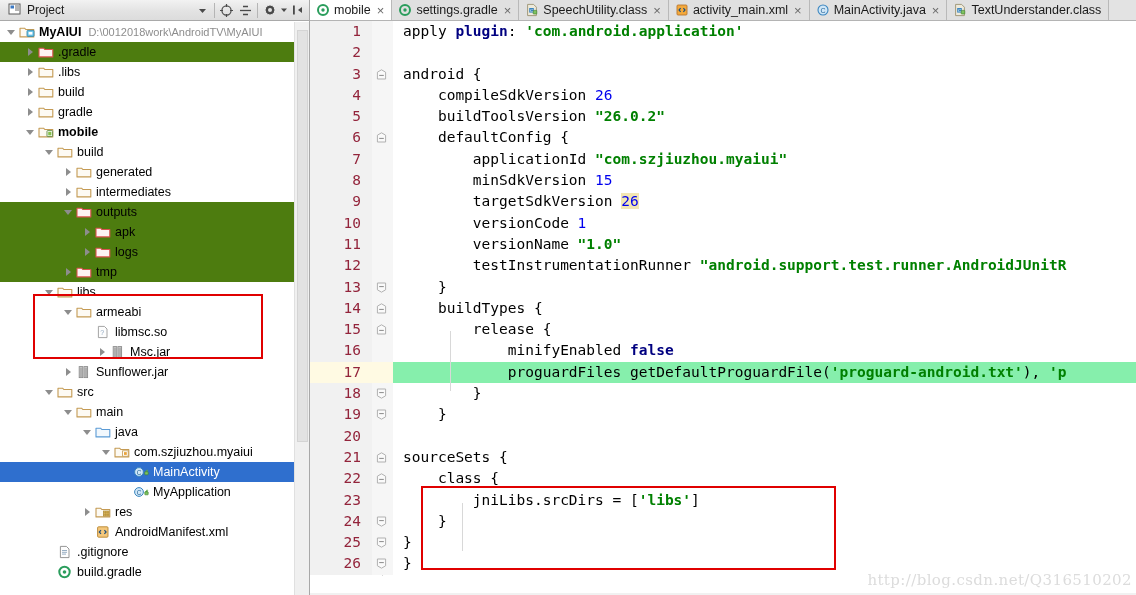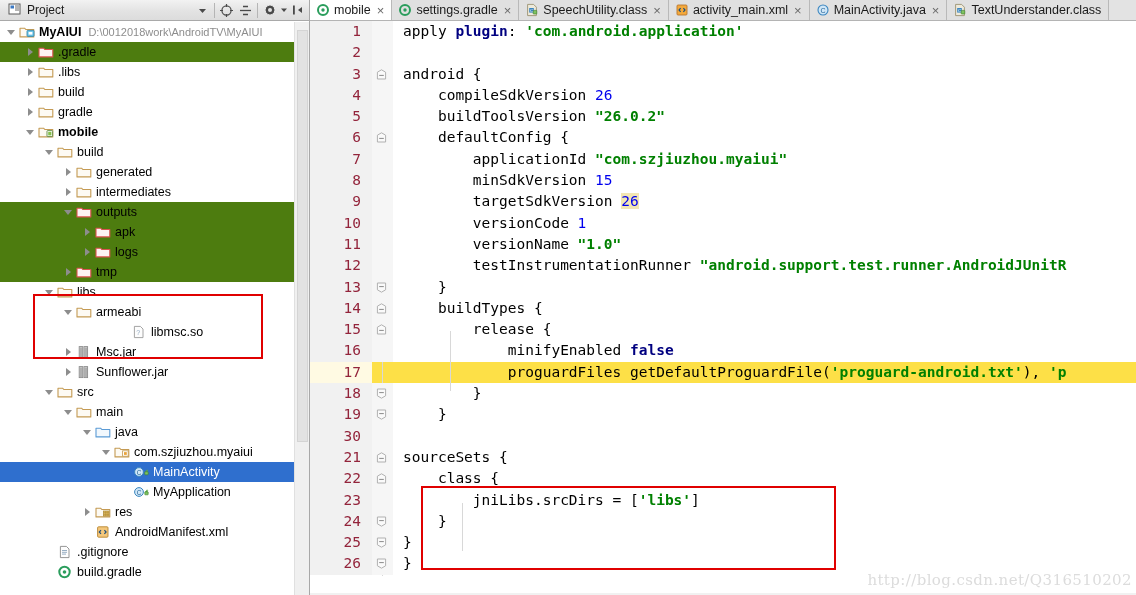--- a/index.html
+++ b/index.html
@@ -127,21 +127,21 @@
     font-family: "DejaVu Sans Mono", "Liberation Mono", monospace;
     font-size: 14.5px;
     overflow: hidden;
   }
   .cline {
     position: relative;
     height: 21.3px; line-height: 21.3px;
     white-space: pre;
     display: flex;
   }
-  .cline.cur { background: #fde047; align-items: center; }
+  .cline.cur { background: #86efac; }
   .gutter {
     width: 62px; min-width: 62px;
     text-align: right;
     padding-right: 11px;
     color: #93243b;
     background: #f1f1f1;
     font-size: 14.5px;
     position: relative;
     z-index: 2;
   }
@@ -414,33 +414,33 @@
           <span class="arrow down">
             <i></i>
           </span>
           <span class="ico">
             <svg width="16" height="14" viewBox="0 0 16 14">
               <path d="M1 3.2 h4.6 l1.2 1.3 h8.0 v7.4 h-13.8 z" fill="#fdfaf3" stroke="#c49a53" stroke-width="1.1" stroke-linejoin="round"></path>
             </svg>
           </span>
           <span class="lbl">armeabi</span>
         </div>
-        <div class="row" style="padding-left: 116px;">
+        <div class="row" style="padding-left: 80px;">
           <span class="arrow none">
             <i></i>
           </span>
           <span class="ico">
             <svg width="16" height="14" viewBox="0 0 16 14">
               <path d="M3.4 1.4 h6 l2.6 2.6 v8.6 h-8.6 z" fill="#fdfdfd" stroke="#9a9a9a" stroke-width="0.9"></path>
               <text x="7.3" y="9.6" font-size="7" fill="#8fa8c0" text-anchor="middle" font-family="sans-serif">?</text>
             </svg>
           </span>
           <span class="lbl">libmsc.so</span>
         </div>
-        <div class="row" style="padding-left: 61px;">
+        <div class="row" style="padding-left: 95px;">
           <span class="arrow right">
             <i></i>
           </span>
           <span class="ico">
             <svg width="16" height="14" viewBox="0 0 16 14">
               <rect x="3.2" y="1.6" width="3.6" height="11" fill="#efefef" stroke="#8a8a8a" stroke-width="0.9"></rect>
               <path d="M4.2 2.4 v9.6 M5.1 2.4 v9.6 M6 2.4 v9.6" stroke="#8a8a8a" stroke-width="0.7"></path>
               <rect x="8" y="1.6" width="3.6" height="11" fill="#efefef" stroke="#8a8a8a" stroke-width="0.9"></rect>
               <path d="M9 2.4 v9.6 M9.9 2.4 v9.6 M10.8 2.4 v9.6" stroke="#8a8a8a" stroke-width="0.7"></path>
             </svg>
@@ -697,21 +697,21 @@
         <div class="cline"><div class="gutter">16</div><div class="foldcol"></div><div class="ctext"><span class="pln">            minifyEnabled </span><span class="kw">false</span></div></div>
         <div class="cline cur"><div class="gutter">17</div><div class="foldcol"></div><div class="ctext"><span class="pln">            proguardFiles getDefaultProguardFile(</span><span class="str">'proguard-android.txt'</span><span class="pln">), </span><span class="str">'p</span></div></div>
         <div class="cline"><div class="gutter">18</div><div class="foldcol"><svg class="fold" viewBox="0 0 11 11">
               <path d="M5.5 10.2 L1.4 7.8 V1 H9.6 V7.8 Z" fill="#fafafa" stroke="#b0b0b0" stroke-width="1"></path>
               <path d="M3.2 4.6 h4.6" stroke="#8a8a8a" stroke-width="1"></path>
             </svg></div><div class="ctext"><span class="pln">        }</span></div></div>
         <div class="cline"><div class="gutter">19</div><div class="foldcol"><svg class="fold" viewBox="0 0 11 11">
               <path d="M5.5 10.2 L1.4 7.8 V1 H9.6 V7.8 Z" fill="#fafafa" stroke="#b0b0b0" stroke-width="1"></path>
               <path d="M3.2 4.6 h4.6" stroke="#8a8a8a" stroke-width="1"></path>
             </svg></div><div class="ctext"><span class="pln">    }</span></div></div>
-        <div class="cline"><div class="gutter">30</div><div class="foldcol"></div><div class="ctext"><span class="pln"></span></div></div>
+        <div class="cline"><div class="gutter">20</div><div class="foldcol"></div><div class="ctext"><span class="pln"></span></div></div>
         <div class="cline"><div class="gutter">21</div><div class="foldcol"><svg class="fold" viewBox="0 0 11 11">
               <path d="M5.5 0.8 L9.6 3.2 V10 H1.4 V3.2 Z" fill="#fafafa" stroke="#b0b0b0" stroke-width="1"></path>
               <path d="M3.2 6.4 h4.6" stroke="#8a8a8a" stroke-width="1"></path>
             </svg></div><div class="ctext"><span class="pln">sourceSets {</span></div></div>
         <div class="cline"><div class="gutter">22</div><div class="foldcol"><svg class="fold" viewBox="0 0 11 11">
               <path d="M5.5 0.8 L9.6 3.2 V10 H1.4 V3.2 Z" fill="#fafafa" stroke="#b0b0b0" stroke-width="1"></path>
               <path d="M3.2 6.4 h4.6" stroke="#8a8a8a" stroke-width="1"></path>
             </svg></div><div class="ctext"><span class="pln">    class {</span></div></div>
         <div class="cline"><div class="gutter">23</div><div class="foldcol"></div><div class="ctext"><span class="pln">        jniLibs.srcDirs = [</span><span class="str">'libs'</span><span class="pln">]</span></div></div>
         <div class="cline"><div class="gutter">24</div><div class="foldcol"><svg class="fold" viewBox="0 0 11 11">

